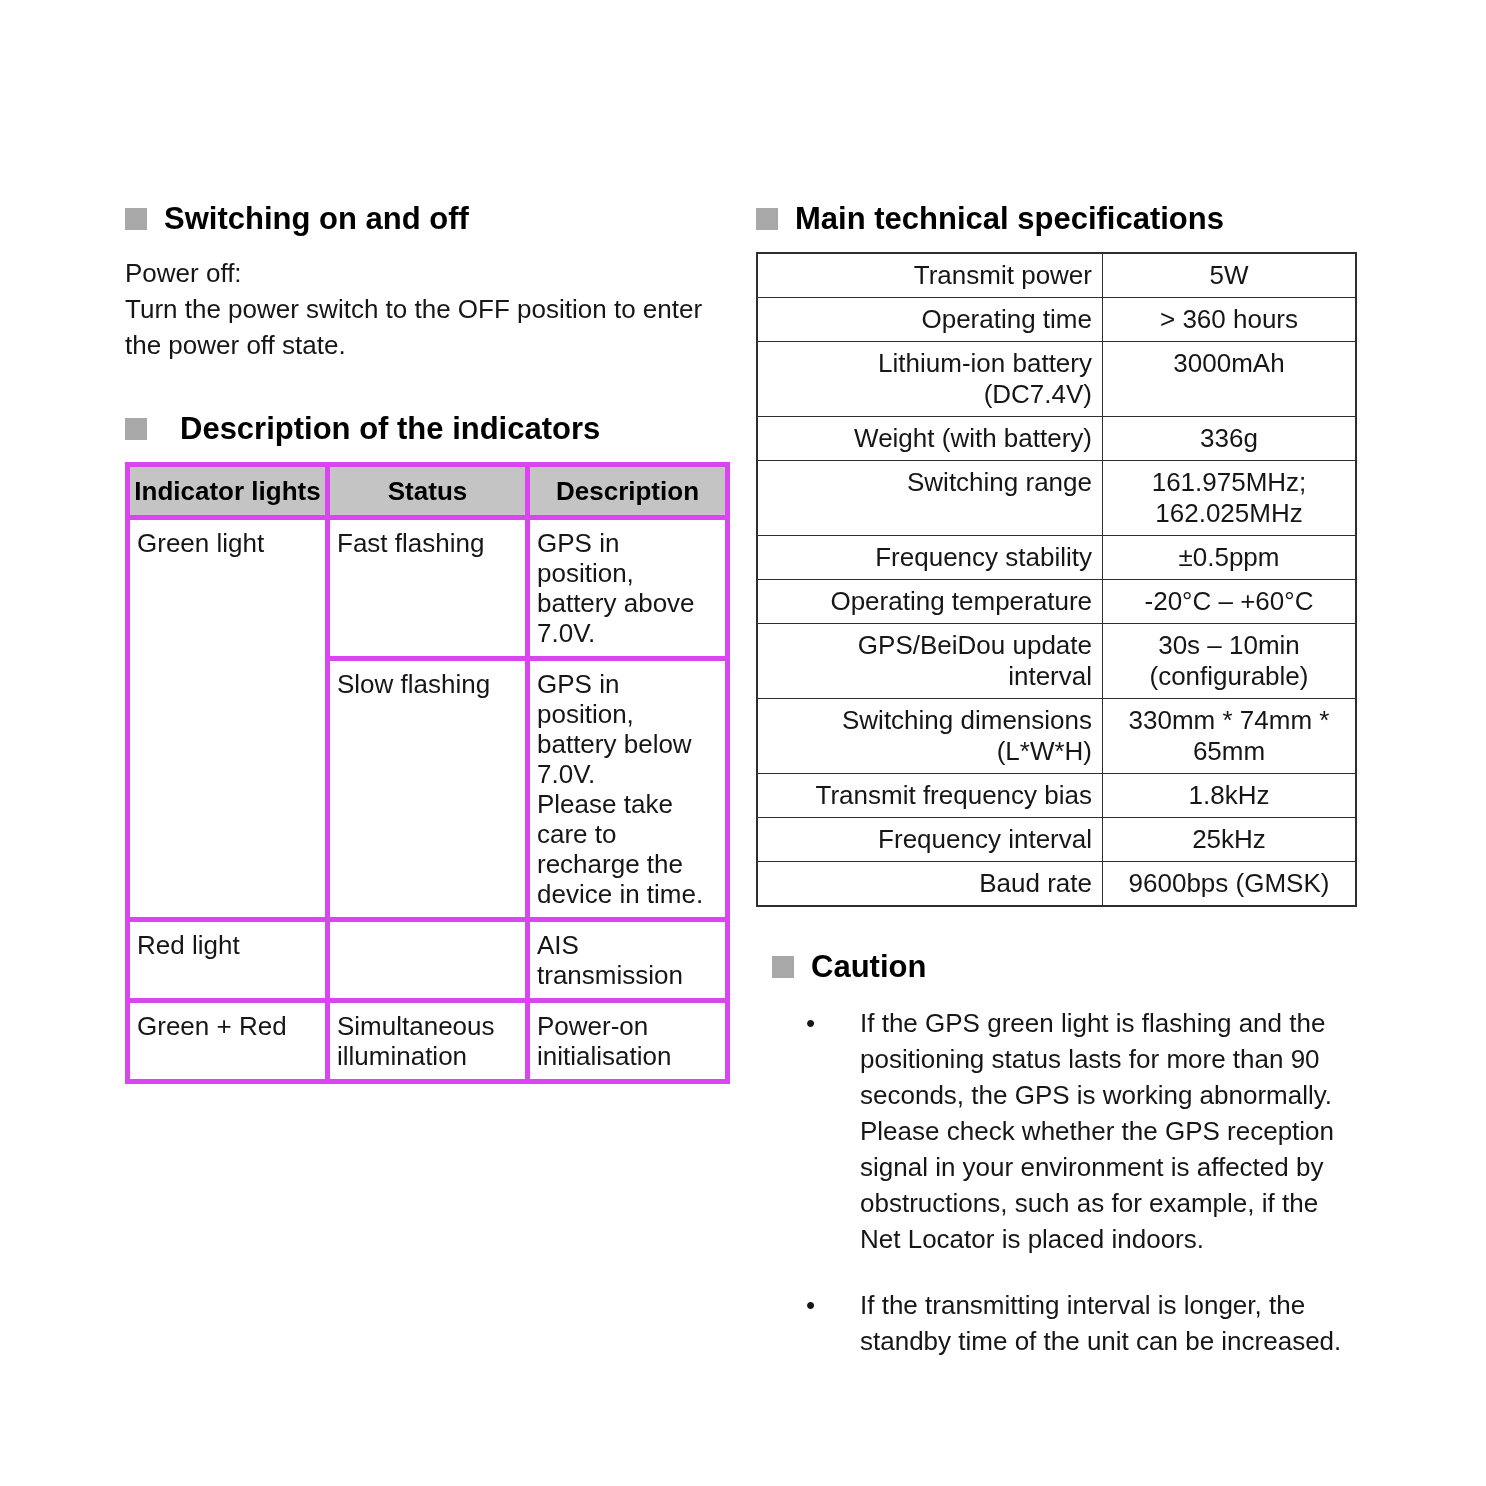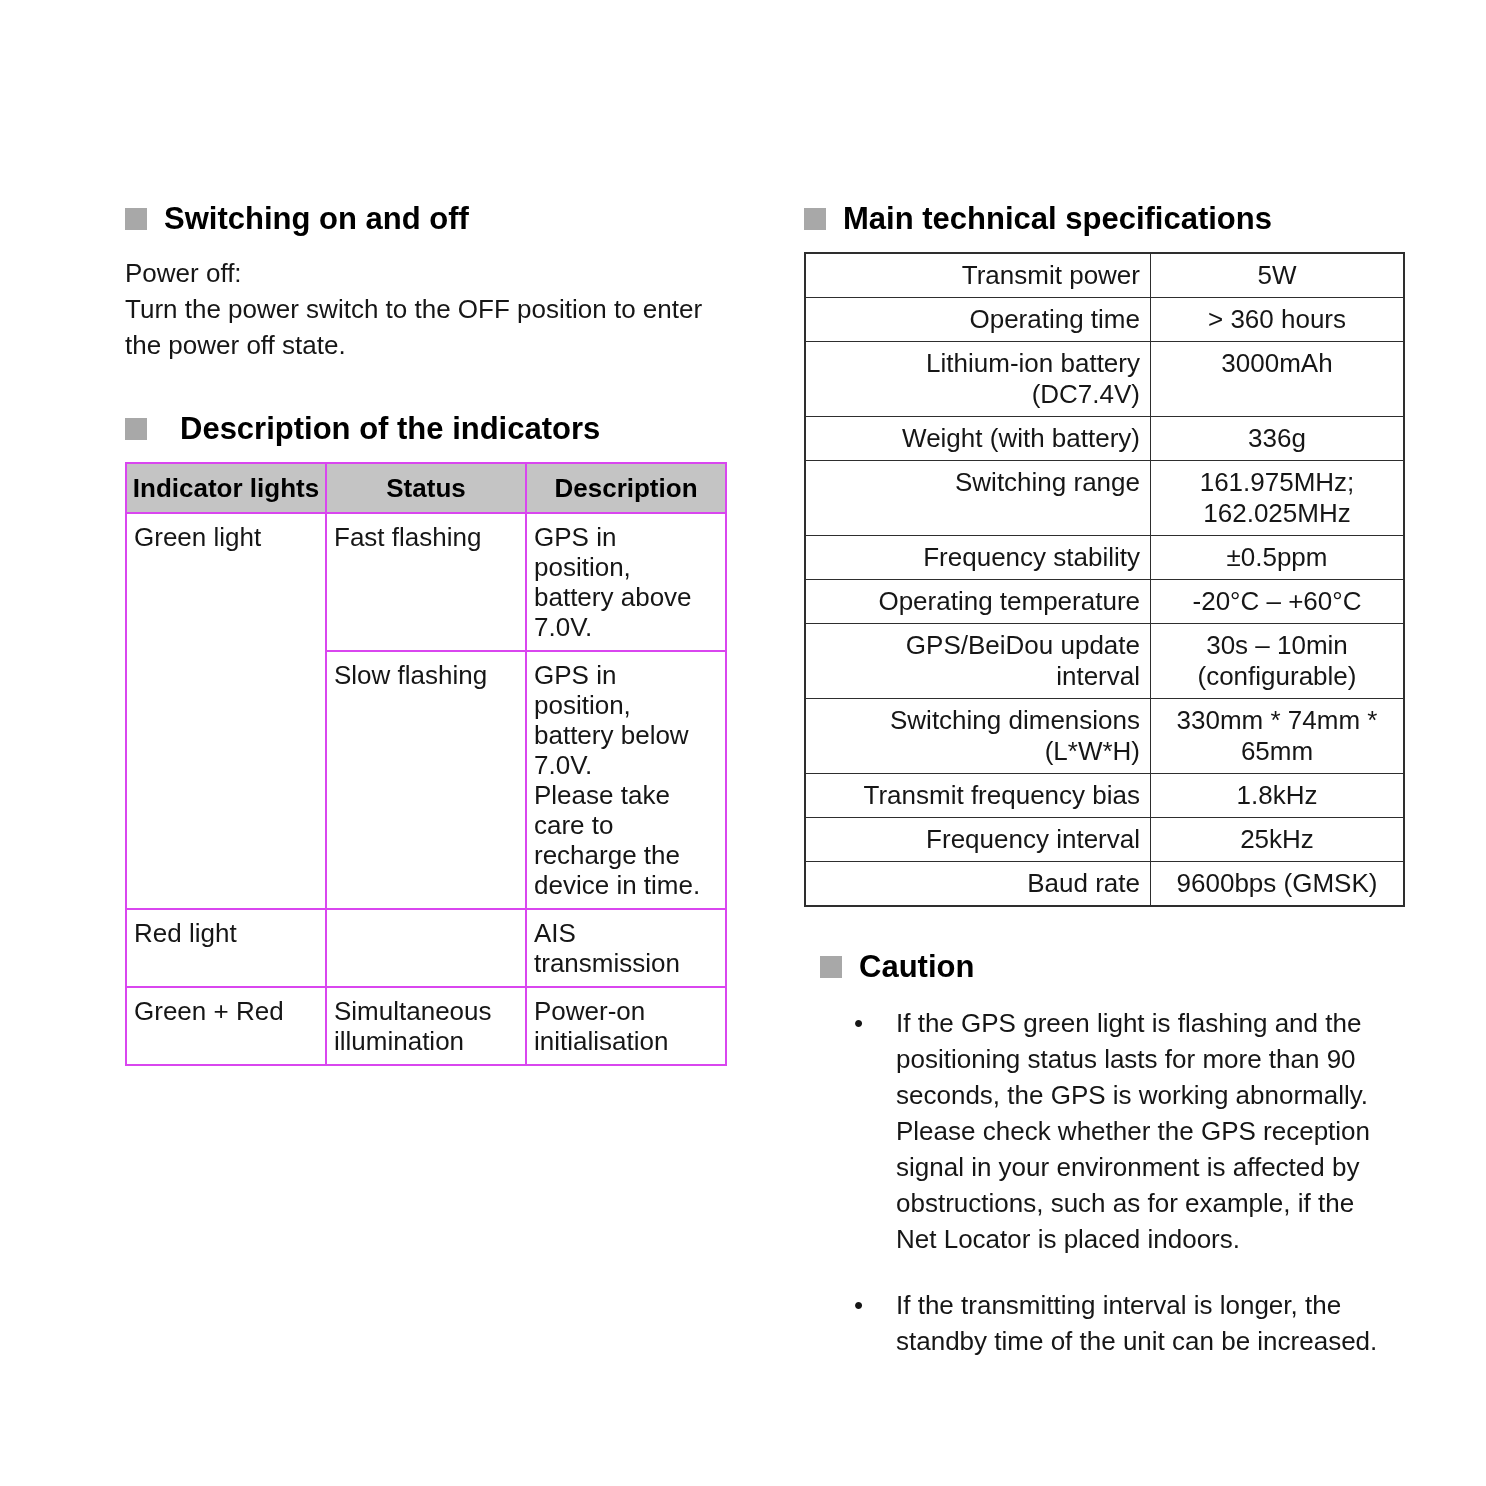--- a/index.html
+++ b/index.html
@@ -7,21 +7,21 @@
     position: relative;
     width: 1486px;
     height: 1486px;
     background: #ffffff;
     font-family: "Liberation Sans", sans-serif;
     color: #161616;
     overflow: hidden;
   }
   .col { position: absolute; top: 201px; }
   .col-left  { left: 125px; width: 614px; }
-  .col-right { left: 804px; width: 601px; }
+  .col-right { left: 756px; width: 601px; }
 
   .section-heading {
     display: flex;
     align-items: center;
     gap: 17px;
     font-size: 31px;
     line-height: 36px;
     font-weight: 700;
     color: #000000;
     margin: 0;
@@ -47,21 +47,21 @@
 
   
   table.ind-table {
     margin-top: 15px;
     border-collapse: collapse;
     table-layout: fixed;
     width: 601px;
     border: 2px solid #2e2e2e;
   }
   table.ind-table th, table.ind-table td {
-    border: 2px solid #d946ef;
+    border: 5px solid #d946ef;
     vertical-align: top;
     font-size: 26px;
     line-height: 30px;
     padding: 8px 7px;
     white-space: pre-line;
     overflow: hidden;
   }
   table.ind-table th {
     background: #c4c4c4;
     font-weight: 700;
@@ -106,20 +106,21 @@
     width: 42px;
     flex: 0 0 auto;
     font-size: 26px;
     line-height: 36px;
   }
   .caution-text {
     font-size: 26px;
     line-height: 36px;
     white-space: pre-line;
     width: 520px;
+    margin-left: 12px;
   }
 </style>
 </head>
 <body>
 
 <div class="page">
 
   <div class="col col-left">
 
     <section>

